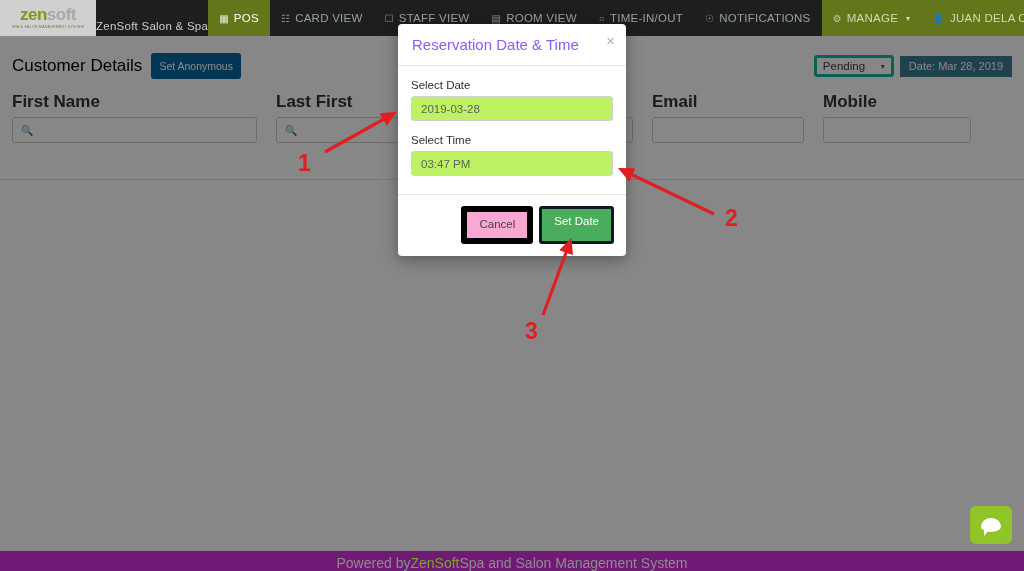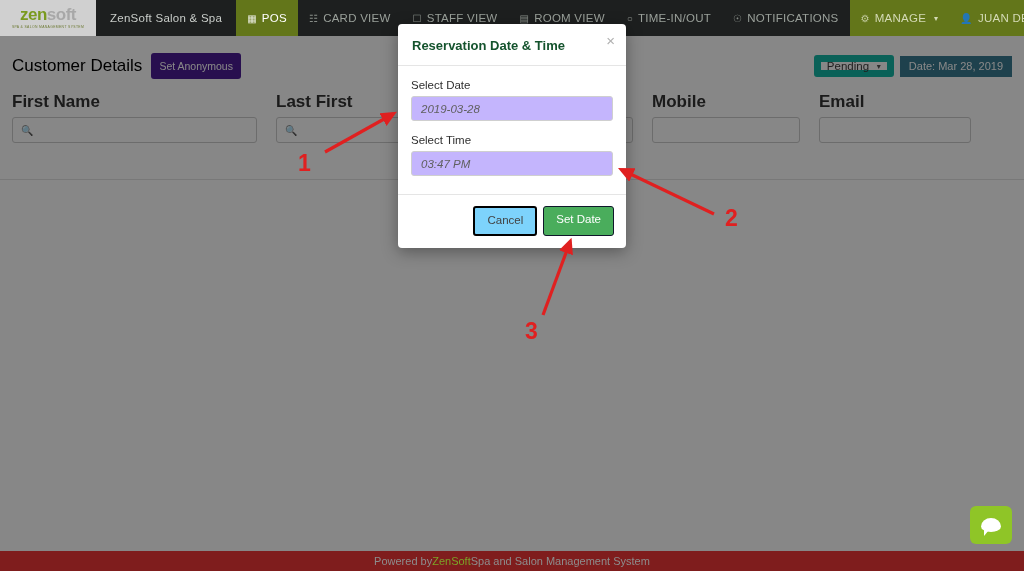--- a/index.html
+++ b/index.html
@@ -32,21 +32,21 @@
   .brand-tag {
     font-size: 3.4px; color: #6d7a34; letter-spacing: 0.35px;
     margin-top: 2px; white-space: nowrap;
   }
   .nav-item {
     display: flex; align-items: center; gap: 5px;
     padding: 0 11px;
     color: #9aa09a; font-size: 11.5px; letter-spacing: 0.25px;
     height: 36px; white-space: nowrap;
   }
-  .nav-item.brandname { color: #c9cdc9; padding: 0 14px; font-size: 11.5px; }
+  .nav-item.brandname { color: #c9cdc9; padding: 0 0; font-size: 11.5px; margin-top: 8px; }
   .nav-item.active { background: #63761a; color: #ffffff; }
   .nav-item.manage { background: #63761a; color: #d4dab6; }
   .nav-item.user { background: #63761a; color: #d4dab6; }
   .nav-icon { font-size: 10px; opacity: 0.85; display: inline-block; }
   .caret { font-size: 8px; margin-left: 3px; }
   .nav-spacer { flex: 1 1 auto; }
 
   
   .page {
     position: absolute; top: 36px; left: 0;
@@ -54,28 +54,28 @@
     background: #ffffff;
   }
   .content { padding: 16px 12px 0 12px; position: relative; }
   .header-row {
     display: flex; align-items: center;
     height: 28px; margin-bottom: 12px;
   }
   .page-title { font-size: 17px; color: #000000; font-weight: normal; }
   .set-anon {
     margin-left: 9px;
-    background: #4c1d95; color: #ffffff;
+    background: #0369a1; color: #ffffff;
     font-size: 10.5px; padding: 8px 8px;
     border-radius: 3px; line-height: 1;
   }
   .header-right { margin-left: auto; display: flex; align-items: center; gap: 6px; }
   .status-select {
     width: 80px; height: 22px;
-    border: 7px solid #14b8a6; border-radius: 3px;
+    border: 3px solid #14b8a6; border-radius: 3px;
     background: #ffffff; color: #3c3c3c;
     font-size: 11.5px; padding: 0 6px;
     display: flex; align-items: center;
   }
   .status-select .sel-caret { margin-left: auto; font-size: 8px; color: #555; }
   .date-badge {
     background: #3a7c92; color: #ffffff;
     font-size: 11px; padding: 5px 9px;
     border-radius: 0; line-height: 1;
   }
@@ -102,23 +102,23 @@
 
   .divider {
     position: absolute; left: 0; right: 0; top: 143px;
     height: 1px; background: #e2e2e2;
   }
 
   
   .footer {
     position: absolute; left: 0; bottom: 0;
     width: 1024px; height: 20px;
-    background: #7f1d1d;
-    display: flex; align-items: center; justify-content: center;
-    color: #8d8d8d; font-size: 11px;
+    background: #701a75;
+    display: flex; align-items: flex-end; justify-content: center;
+    color: #8d8d8d; font-size: 14px;
     z-index: 6;
   }
   .footer .zs { color: #7ba428; }
 
   
   .overlay {
     position: absolute; top: 36px; left: 0;
     width: 1024px; height: 515px;
     background: rgba(0,0,0,0.47);
     z-index: 10;
@@ -131,49 +131,48 @@
     background: #ffffff;
     border-radius: 4px;
     box-shadow: 0 4px 16px rgba(0,0,0,0.35);
     z-index: 20;
   }
   .modal-head {
     position: relative;
     padding: 12px 14px 11px 14px;
     border-bottom: 1px solid #e5e5e5;
   }
-  .modal-title { font-size: 13px; color: #14532d; font-weight: bold; }
+  .modal-title { font-size: 15px; color: #8b5cf6; font-weight: normal; }
   .modal-close {
     position: absolute; right: 11px; top: 9px;
     font-size: 15px; color: #b0b0b0; line-height: 1;
   }
   .modal-body { padding: 13px 13px 14px 13px; }
   .modal-label {
     font-size: 11.5px; font-weight: normal; color: #2f2f2f;
     display: block; margin-bottom: 5px;
   }
   .modal-input {
     height: 25px; border: 1px solid #cfcfcf; border-radius: 3px;
-    background: #c4b5fd; display: flex; align-items: center;
+    background: #bef264; display: flex; align-items: center;
     padding: 0 9px; font-size: 11.5px; color: #606060;
     margin-bottom: 13px;
-    font-style: italic;
   }
   .modal-input:last-child { margin-bottom: 4px; }
   .modal-foot {
     border-top: 1px solid #e5e5e5;
     padding: 11px 12px 12px 12px;
     display: flex; justify-content: flex-end; gap: 6px;
   }
   .btn {
     font-size: 11.5px; border-radius: 3px; line-height: 1;
     padding: 7px 12px;
   }
-  .btn-cancel { background: #7dd3fc; border: 2px solid #000000; color: #424242; }
-  .btn-set { background: #4aad5c; border: 1px solid #0f172a; color: #ffffff; }
+  .btn-cancel { background: #f9a8d4; border: 6px solid #000000; color: #424242; }
+  .btn-set { background: #4aad5c; border: 3px solid #0f172a; color: #ffffff; }
 
   
   .anno-layer {
     position: absolute; top: 0; left: 0;
     width: 1024px; height: 571px;
     z-index: 30; pointer-events: none;
   }
   .anno-num {
     position: absolute;
     color: #e02020; font-weight: bold; font-size: 23px;
@@ -298,29 +297,29 @@
 
         <div class="field">
           <span class="field-label">&nbsp;</span>
           <div class="field-input w-sel">
             <span></span>
             <span class="sel-arrow">▾</span>
           </div>
         </div>
 
         <div class="field">
+          <span class="field-label">Email</span>
+          <div class="field-input w-email">
+            <span></span>
+          </div>
+        </div>
+
+        <div class="field">
           <span class="field-label">Mobile</span>
           <div class="field-input w-mobile">
-            <span></span>
-          </div>
-        </div>
-
-        <div class="field">
-          <span class="field-label">Email</span>
-          <div class="field-input w-email">
             <span></span>
           </div>
         </div>
       </div>
 
       <div class="divider"></div>
     </div>
   </div>
 
   <div class="overlay"></div>

